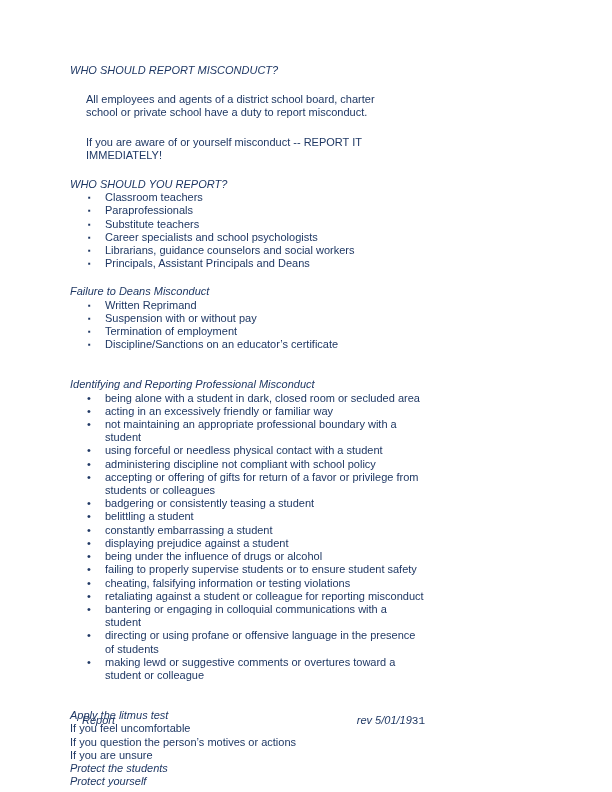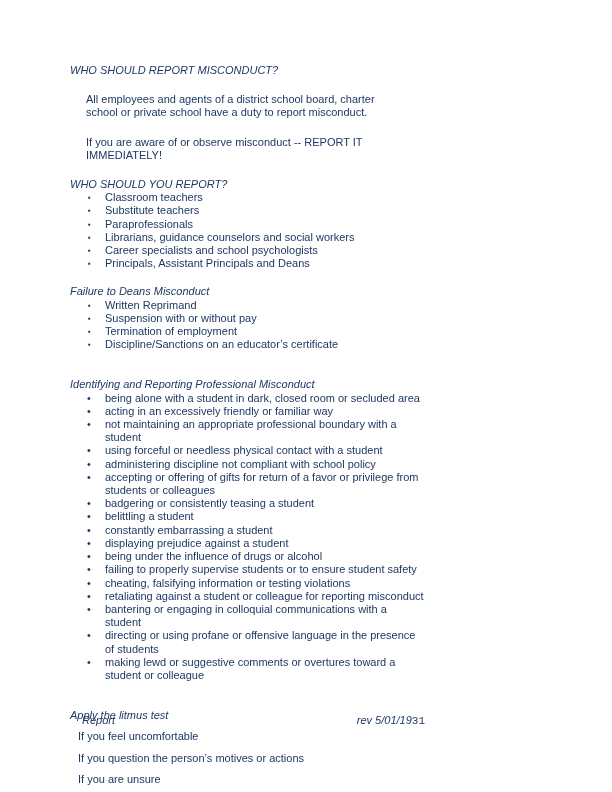--- a/index.html
+++ b/index.html
@@ -25,50 +25,50 @@
   ul.blist.square li::before{
     content:"▪";
     position:absolute;left:1px;top:0;
     font-size:8px;
   }
   ul.blist.round li::before{
     content:"•";
     position:absolute;left:0;top:0;
     font-size:11px;
   }
-  .plain-lines div{margin:8px;}
+  .plain-lines div{margin:0;}
   .italic-lines div{margin:0;font-style:italic;}
   .footer{
     position:absolute;
     left:82px;right:71px;bottom:64px;
     display:flex;align-items:baseline;
     font-style:italic;
   }
   .footer .flex-spacer{flex:1;}
   .footer .page-num{font-style:normal;font-family:Liberation Mono, monospace;}
 </style>
 </head>
 <body>
 
 <div class="page">
 
   <div class="section first">
     <h2 class="heading">WHO SHOULD REPORT MISCONDUCT?</h2>
     <p class="para">All employees and agents of a district school board, charter school or private school have a duty to report misconduct.</p>
-    <p class="para">If you are aware of or observe misconduct -- REPORT IT IMMEDIATELY!</p>
+    <p class="para">If you are aware of or yourself misconduct -- REPORT IT IMMEDIATELY!</p>
   </div>
 
   <div class="section">
     <h2 class="heading">WHO SHOULD YOU REPORT?</h2>
     <ul class="blist square">
         <li>Classroom teachers</li>
+        <li>Paraprofessionals</li>
         <li>Substitute teachers</li>
-        <li>Paraprofessionals</li>
+        <li>Career specialists and school psychologists</li>
         <li>Librarians, guidance counselors and social workers</li>
-        <li>Career specialists and school psychologists</li>
         <li>Principals, Assistant Principals and Deans</li>
       </ul>
   </div>
 
   <div class="section">
     <h2 class="heading">Failure to Deans Misconduct</h2>
     <ul class="blist square">
         <li>Written Reprimand</li>
         <li>Suspension with or without pay</li>
         <li>Termination of employment</li>

